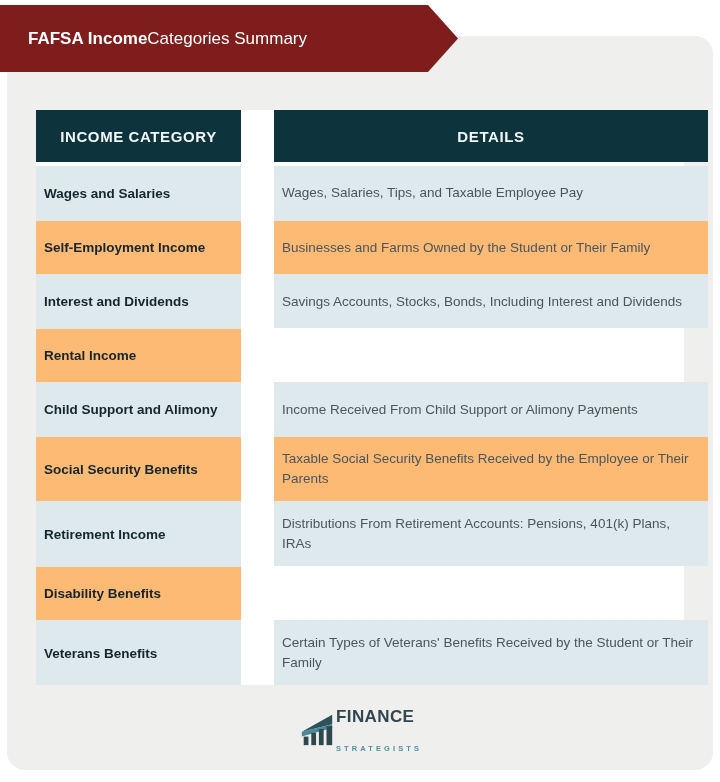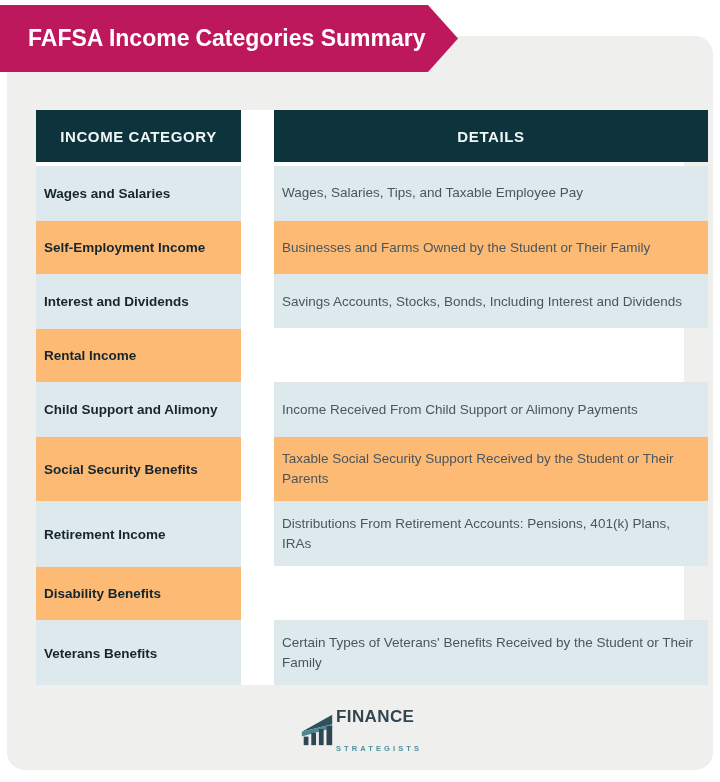--- a/index.html
+++ b/index.html
@@ -10,28 +10,28 @@
   .panel {
     position: absolute; left: 7px; top: 36px;
     width: 706px; height: 734px;
     background: #efefee; border-radius: 18px;
   }
 
   
   .banner {
     position: absolute; left: 0; top: 5px; z-index: 3;
     width: 458px; height: 67px;
-    background: #be185d;
+    background: #7f1d1d;
     clip-path: polygon(0 0, calc(100% - 30px) 0, 100% 50%, calc(100% - 30px) 100%, 0 100%);
     display: flex; align-items: center;
     padding-left: 28px;
-    color: #ffffff; font-size: 23px;
+    color: #ffffff; font-size: 17px;
   }
   .banner .bold { font-weight: 700; }
-  .banner .reg  { font-weight: 700; margin-left: 6px; }
+  .banner .reg  { font-weight: 400; }
 
   
   .table {
     position: absolute; left: 36px; top: 110px; z-index: 2;
     width: 648px; background: #ffffff;
   }
   .hrow, .row {
     display: grid;
     grid-template-columns: 205px 9px 434px;
     gap: 12px;
@@ -101,21 +101,21 @@
     <div class="gapcell"></div>
   </div>
   <div class="row">
     <div class="cat">Child Support and Alimony</div>
     <div class="gapcell"></div>
     <div class="det">Income Received From Child Support or Alimony Payments</div>
   </div>
   <div class="row">
     <div class="cat">Social Security Benefits</div>
     <div class="gapcell"></div>
-    <div class="det">Taxable Social Security Support Received by the Student or Their Parents</div>
+    <div class="det">Taxable Social Security Benefits Received by the Employee or Their Parents</div>
   </div>
   <div class="row">
     <div class="cat">Retirement Income</div>
     <div class="gapcell"></div>
     <div class="det">Distributions From Retirement Accounts: Pensions, 401(k) Plans, IRAs</div>
   </div>
   <div class="row">
     <div class="cat">Disability Benefits</div>
     <div class="gapcell"></div>
   </div>

